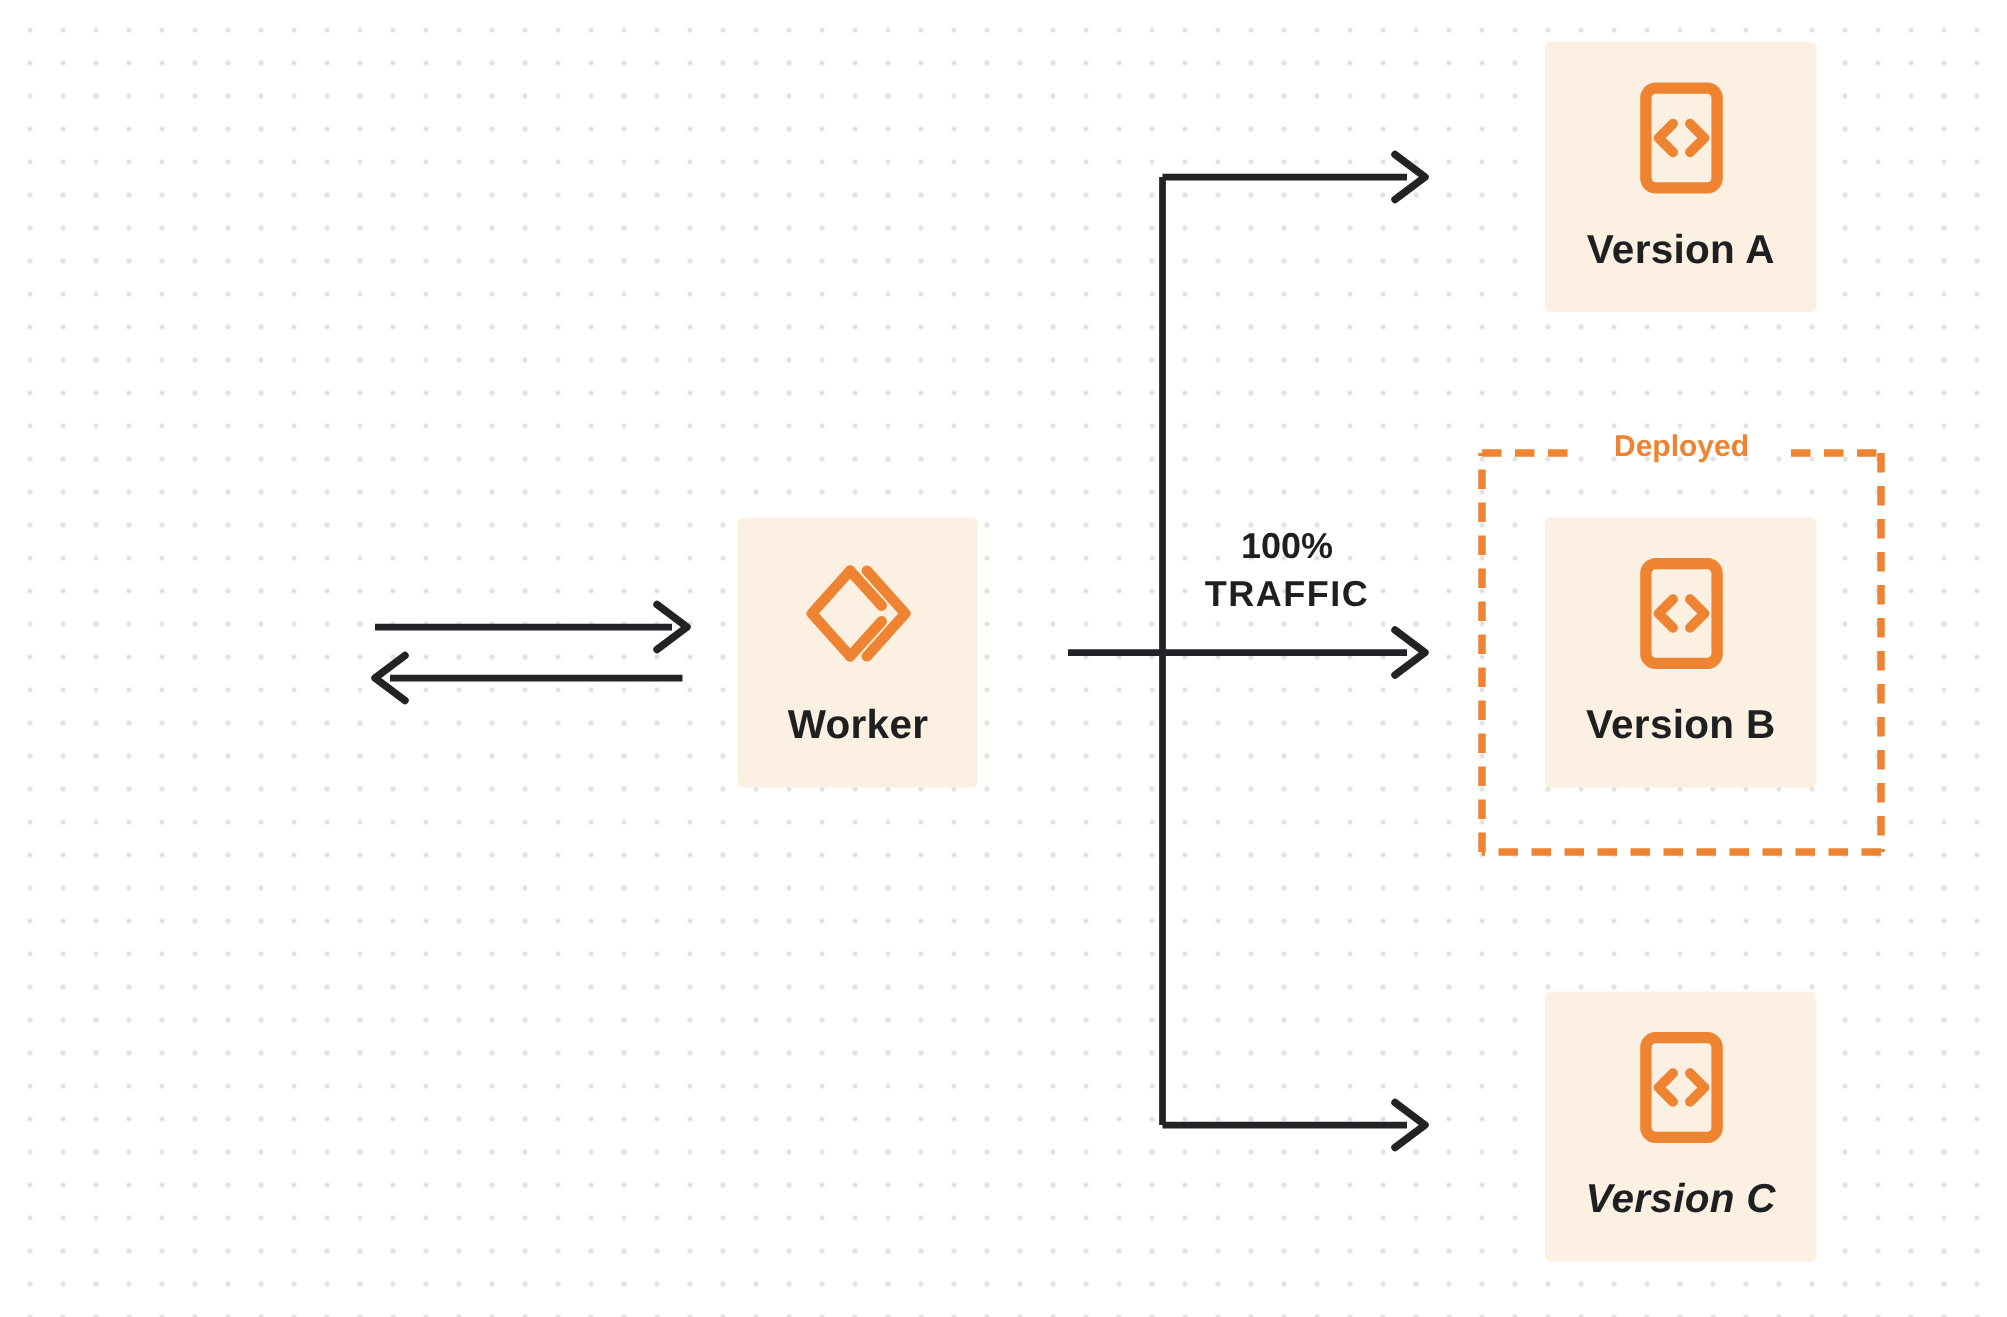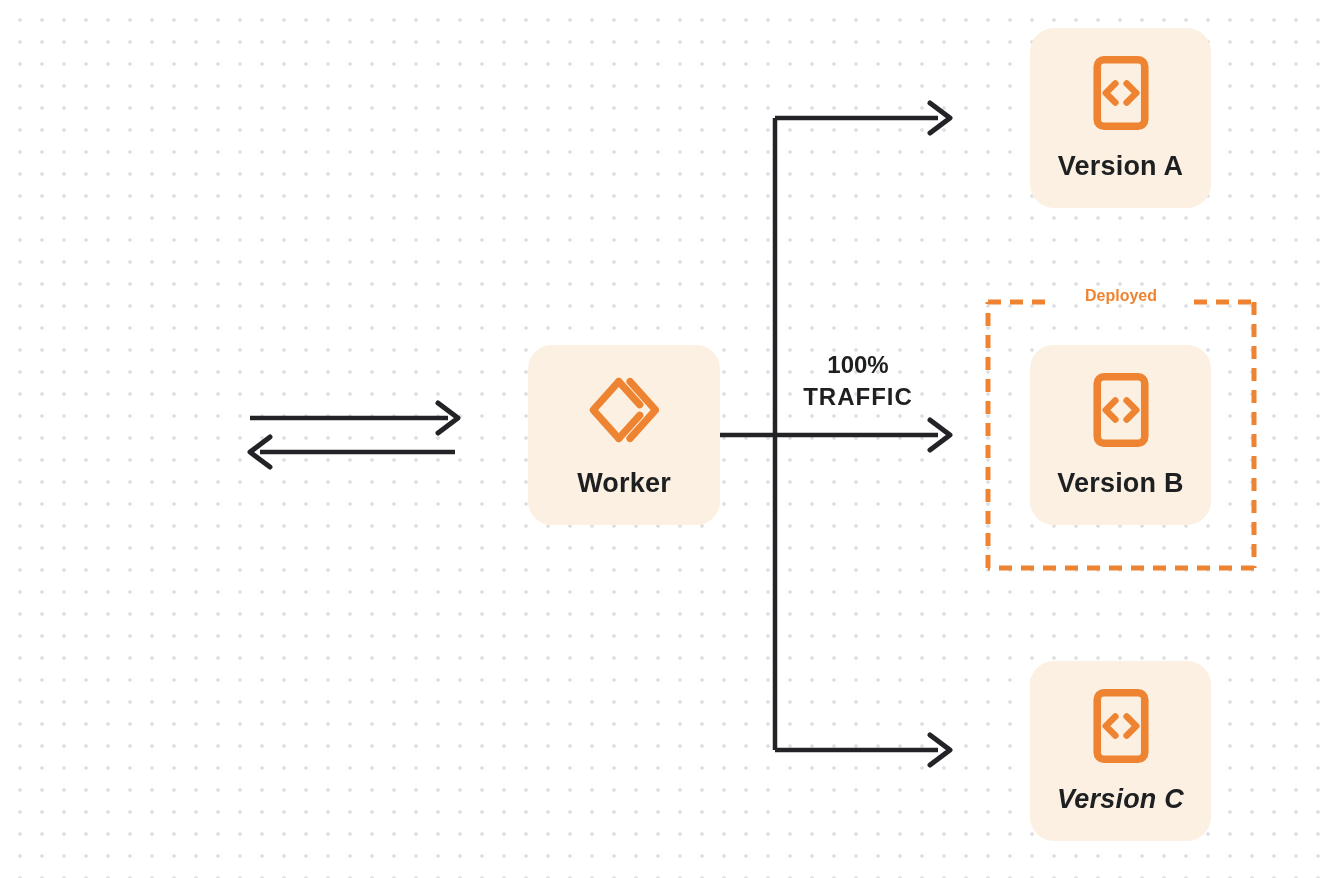--- a/index.html
+++ b/index.html
@@ -21,59 +21,58 @@
   }
   svg.overlay {
     position: absolute;
     top: 0; left: 0;
     width: 1338px;
     height: 878px;
     pointer-events: none;
   }
   .card {
     position: absolute;
-    border-radius: 24px;
+    border-radius: 4px;
     display: flex;
     flex-direction: column;
     align-items: center;
     justify-content: center;
     gap: 16px;
     box-sizing: border-box;
   }
   .card-label {
     font-size: 27px;
     font-weight: 700;
     color: #1d1f21;
     letter-spacing: 0.2px;
   }
   .client-card {
     left: 30px; top: 345px;
     width: 181px; height: 180px;
     background: #f5f6f7;
   }
   .worker-card {
     left: 492px; top: 345px;
-    width: 192px; height: 180px;
+    width: 160px; height: 180px;
     background: #fbf0e1;
-    margin-left: 36px;
   }
   .version-card {
     width: 181px; height: 180px;
     background: #fbf0e1;
     left: 1030px;
   }
   .version-a { top: 28px; }
   .version-b { top: 345px; }
   .version-c { top: 661px; font-style: italic; }
   .deployed-label {
     position: absolute;
     left: 1121px;
     top: 287px;
     transform: translateX(-50%);
-    font-size: 16px;
+    font-size: 20px;
     font-weight: 700;
     color: #ee8431;
     white-space: nowrap;
   }
   .traffic-label {
     position: absolute;
     left: 772px;
     top: 349px;
     width: 172px;
     text-align: center;

